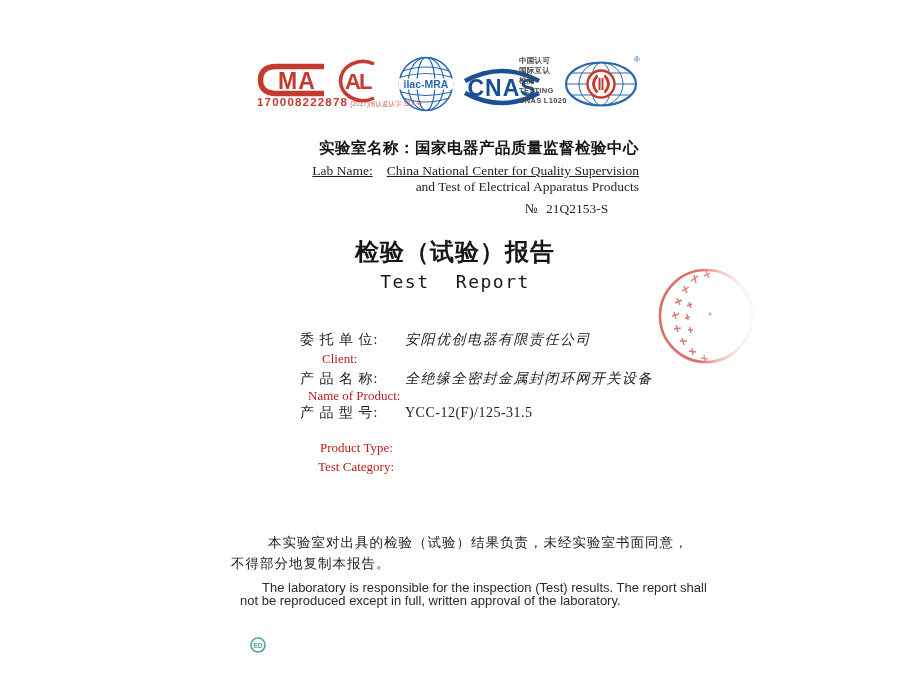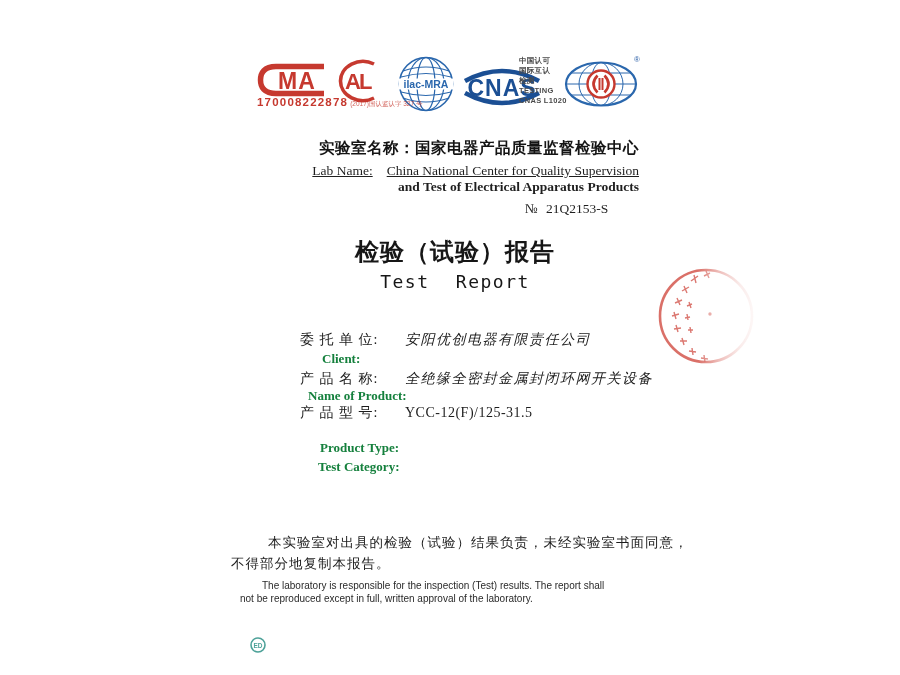--- a/index.html
+++ b/index.html
@@ -32,21 +32,21 @@
   }
 
   
   .lab-block { position:absolute; left:219px; top:138px; width:420px; text-align:right; }
   .lab-zh {
     font-family:"Liberation Sans", sans-serif; font-weight:bold;
     font-size:15.5px; color:#141414; letter-spacing:.5px; white-space:nowrap;
   }
   .lab-en1 { margin-top:4px; font-size:13.5px; white-space:nowrap;text-decoration:underline; }
   .lab-en1 .gap { display:inline-block; width:14px; }
-  .lab-en2 { font-size:13.5px; white-space:nowrap;font-weight:bold; }
+  .lab-en2 { font-size:13.5px; white-space:nowrap; }
 
   
   .report-no { position:absolute; left:525px; top:201px; font-size:13.5px; white-space:nowrap; }
   .report-no .gap { display:inline-block; width:8px; }
 
   
   .title-zh {
     position:absolute; left:255px; top:236px; width:400px; text-align:center;
     font-family:"Liberation Sans", sans-serif; font-weight:600;
     font-size:24px; color:#161616; letter-spacing:1px; white-space:nowrap;
@@ -55,27 +55,27 @@
     position:absolute; left:255px; top:271px; width:400px; text-align:center;
     font-family:"DejaVu Sans Mono", monospace; font-size:18px; color:#161616;
     letter-spacing:1.5px; word-spacing:14px; white-space:nowrap;
   }
 
   
   .f-zh { position:absolute; font-size:14px; color:#1c1c1c; white-space:nowrap; letter-spacing:1px; }
   .f-zh .lbl { display:inline-block; min-width:96px; }
   .f-zh .val { margin-left:9px; font-style:italic; letter-spacing:1.5px; }
   .f-zh .val.plain { font-style:normal; letter-spacing:.5px; }
-  .f-en { position:absolute; font-size:13px; color:#15803d; white-space:nowrap;font-weight:bold; }
+  .f-en { position:absolute; font-size:13px; color:#b91c1c; white-space:nowrap; }
 
   
   .st-zh { position:absolute; font-size:13.5px; color:#1c1c1c; letter-spacing:1px; white-space:nowrap; }
   .st-en {
     position:absolute; font-family:"Liberation Sans", sans-serif;
-    font-size:10px; color:#2a2a2a; white-space:nowrap;
+    font-size:13px; color:#2a2a2a; white-space:nowrap;
   }
 
   .seal-wrap { position:absolute; left:644px; top:248px; width:120px; height:140px; }
   .wm-wrap { position:absolute; left:249px; top:636px; width:18px; height:18px; opacity:.85; }
 </style>
 </head>
 <body>
 
 <div class="page">
 

